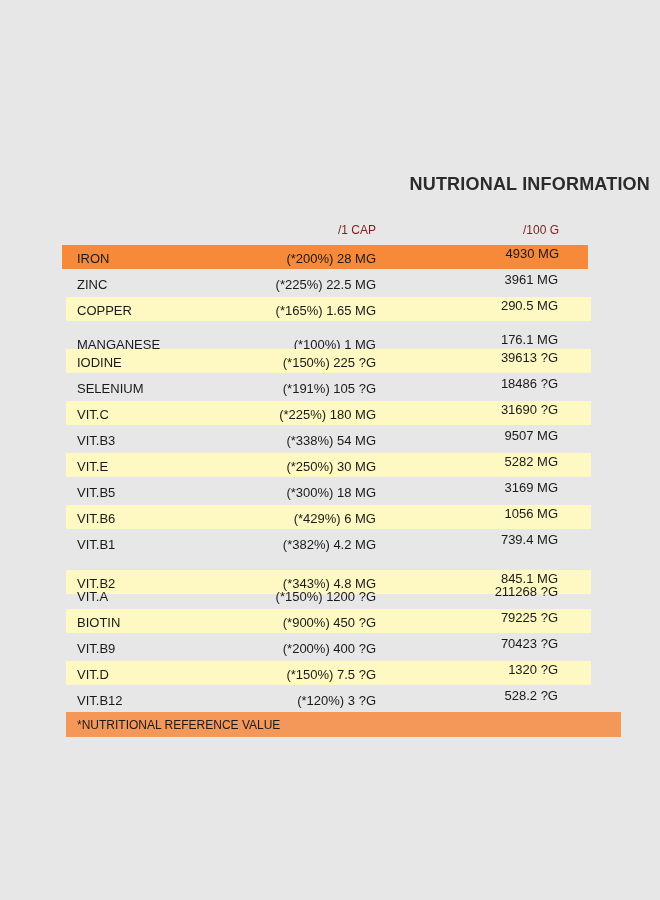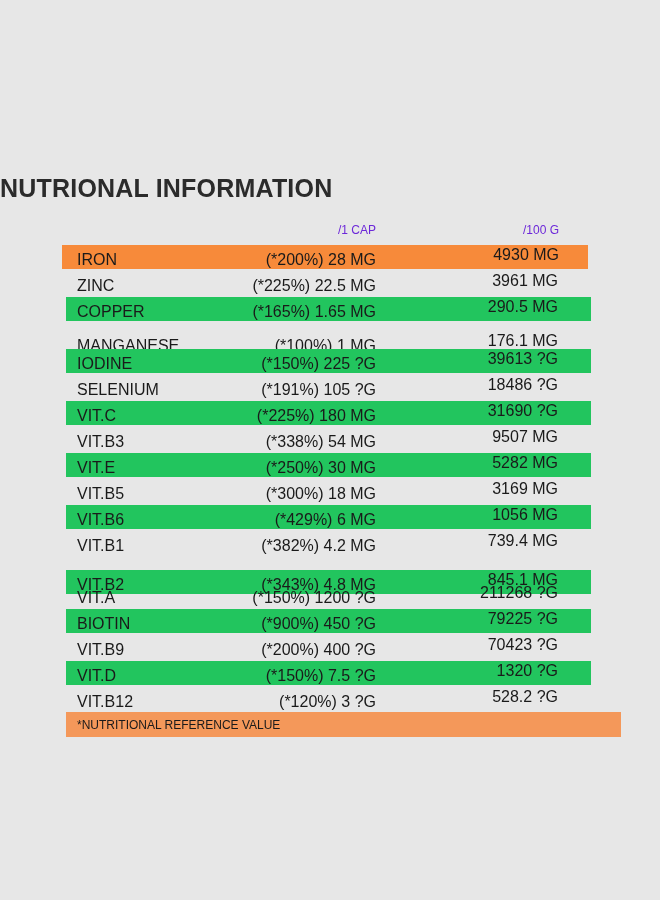--- a/index.html
+++ b/index.html
@@ -13,45 +13,45 @@
       font-family: "Liberation Sans", sans-serif;
       color: #1a1a1a;
       position: relative;
       overflow: hidden;
     }
     .title {
       position: absolute;
       left: 0;
       top: 174px;
       width: 650px;
-      text-align: left;
-      font-size: 25px;
+      text-align: right;
+      font-size: 18px;
       font-weight: bold;
       color: #2b2b2b;
       letter-spacing: 0.2px;
     }
     .col-header {
       position: absolute;
       top: 223px;
       font-size: 12px;
-      color: #6d28d9;
+      color: #7f1d1d;
     }
     .col-header.cap {
       right: 284px;
     }
     .col-header.g100 {
       right: 101px;
     }
     .row {
       position: absolute;
       height: 24px;
-      font-size: 16px;
+      font-size: 13px;
     }
     .row.band {
-      background: #22c55e;
+      background: #fef9c3;
       left: 66px;
       width: 525px;
     }
     .row.band.first {
       background: #f78a3a;
       left: 62px;
       width: 526px;
     }
     .row.plain {
       left: 66px;

